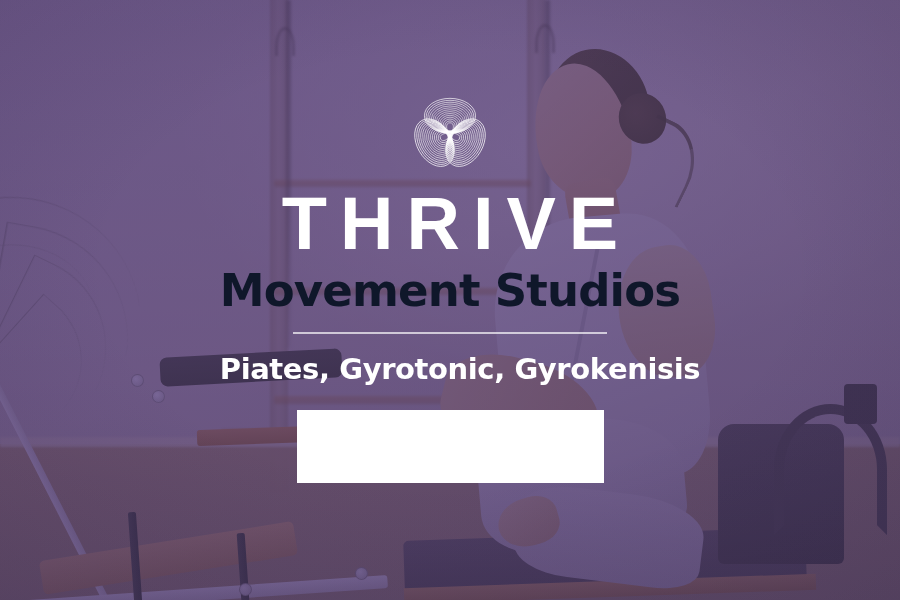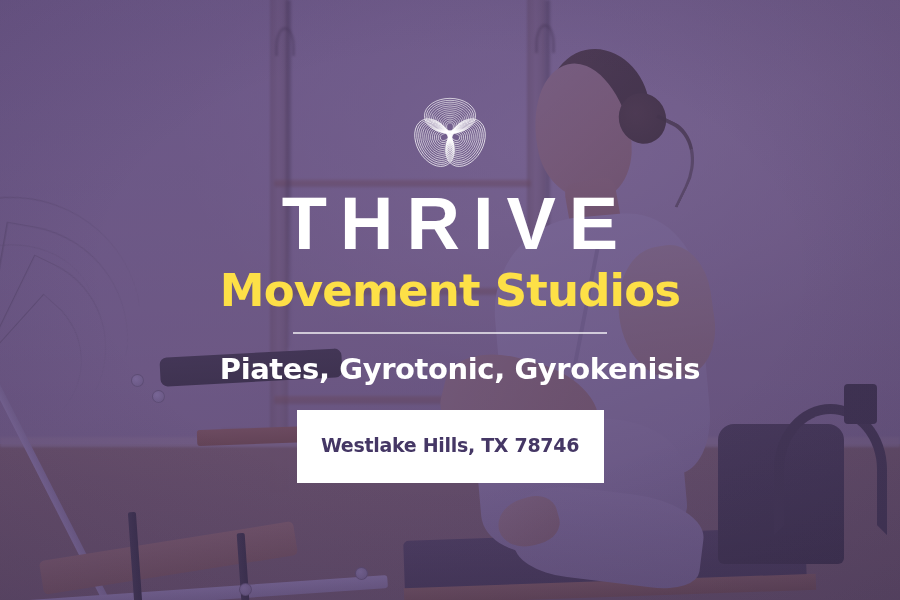--- a/index.html
+++ b/index.html
@@ -362,21 +362,21 @@
     font-size: 74px;
     font-weight: bold;
     letter-spacing: 13px;
     line-height: 0.86;
     text-indent: 13px;
     font-family: "Liberation Sans", sans-serif;
   }
 
   .sub-brand {
     margin-top: 12px;
-    color: #fde047;
+    color: #0f172a;
     font-size: 45px;
     font-weight: bold;
     letter-spacing: -0.8px;
     line-height: 1.0;
     font-family: "DejaVu Sans", sans-serif;
   }
 
   .divider {
     margin-top: 19px;
     width: 314px;
@@ -517,17 +517,16 @@
 
     <div class="brand">THRIVE</div>
 
     <div class="sub-brand">Movement Studios</div>
 
     <div class="divider"></div>
 
     <div class="tagline">Piates, Gyrotonic, Gyrokenisis</div>
 
     <div class="address-box">
-      <div class="address-line">Westlake Hills, TX 78746</div>
     </div>
 
   </div>
 </div>
 
 </body></html>

